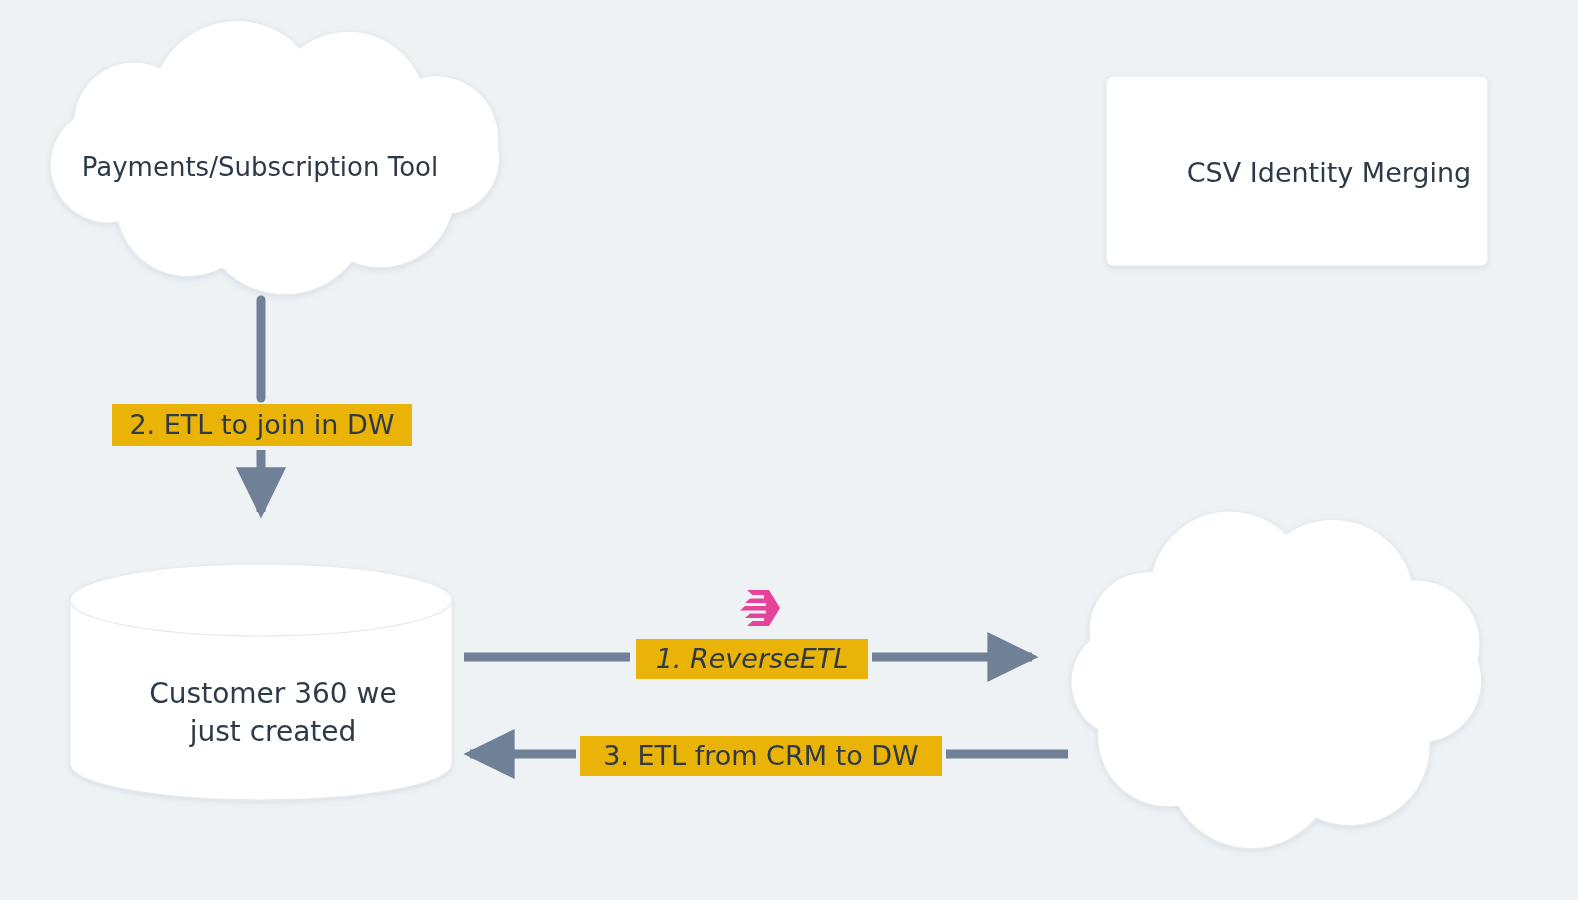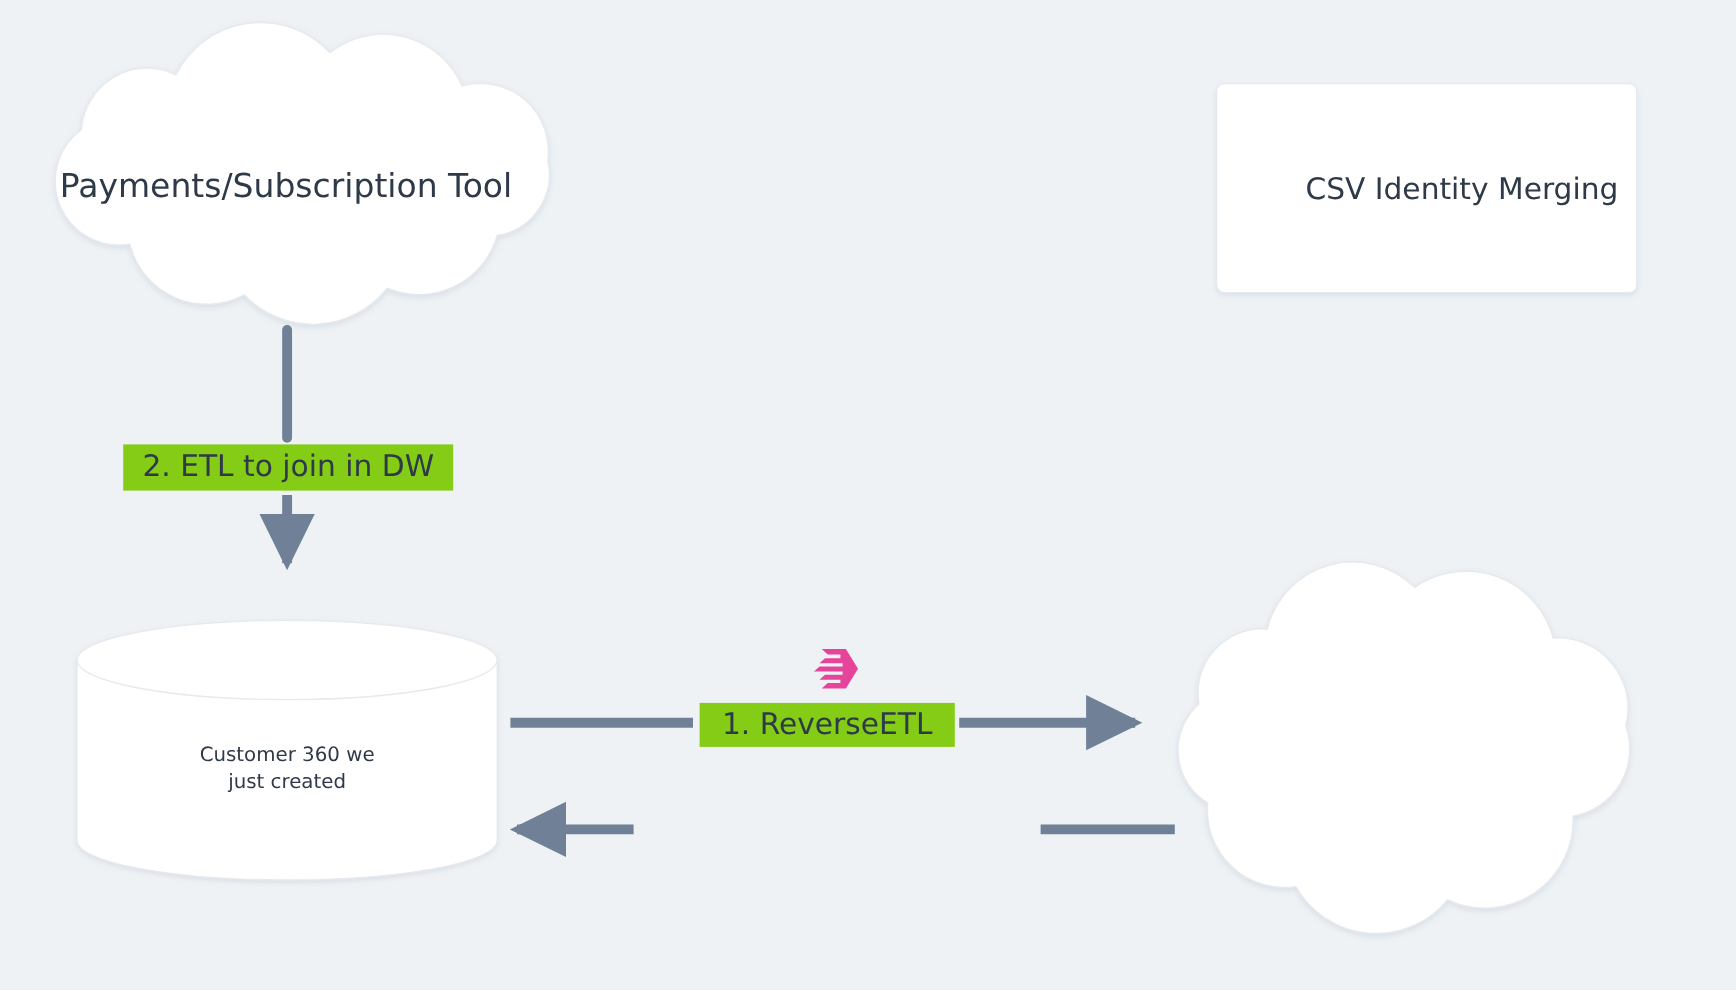--- a/index.html
+++ b/index.html
@@ -37,47 +37,47 @@
     pointer-events: none;
   }
   .edge-label {
     position: absolute;
     color: #2e3a47;
     font-family: "DejaVu Sans", "Liberation Sans", sans-serif;
     font-weight: 400;
     text-align: center;
     line-height: 1.34;
     white-space: pre-line;
-    background: #84cc16;
+    background: #eab308;
   }
   #payments-cloud-label {
     left: 10px; top: 150px; width: 500px;
-    font-size: 30px;
+    font-size: 26px;
   }
   #csv-box-label {
     left: 1108px; top: 155px; width: 380px;
     font-size: 27px;
     margin-left: 31px;
   }
   #warehouse-label {
-    left: 70px; top: 675px; width: 382px;
-    font-size: 18px;
+    left: 82px; top: 675px; width: 382px;
+    font-size: 28px;
     text-align: center;
   }
   #crm-cloud-label {
     left: 1078px; top: 665px; width: 440px;
     font-size: 27px;
   }
   #edge-label-2 {
     left: 112px; top: 404px; width: 300px;
     font-size: 27px; padding: 3px 0;
   }
   #edge-label-1 {
     left: 636px; top: 639px; width: 232px;
-    font-size: 27px; padding: 2px 0;
+    font-size: 27px; padding: 2px 0; font-style: italic;
   }
   #edge-label-3 {
     left: 580px; top: 736px; width: 362px;
     font-size: 27px; padding: 2px 0;
   }
   #note-rework {
     left: 1084px; top: 296px; width: 420px;
     font-size: 27px; text-align: left; line-height: 1.42;
   }
   #hightouch-logo {
@@ -169,15 +169,16 @@
   <div class="node-label" id="csv-box-label">CSV Identity Merging</div>
 
   <div class="node-label" id="warehouse-label">Customer 360 we
 just created</div>
 
 
   <div class="edge-label" id="edge-label-2">2. ETL to join in DW</div>
 
   <div class="edge-label" id="edge-label-1">1. ReverseETL</div>
 
+  <div class="edge-label" id="edge-label-3">3. ETL from CRM to DW</div>
 
 
 </div>
 
 </body></html>

